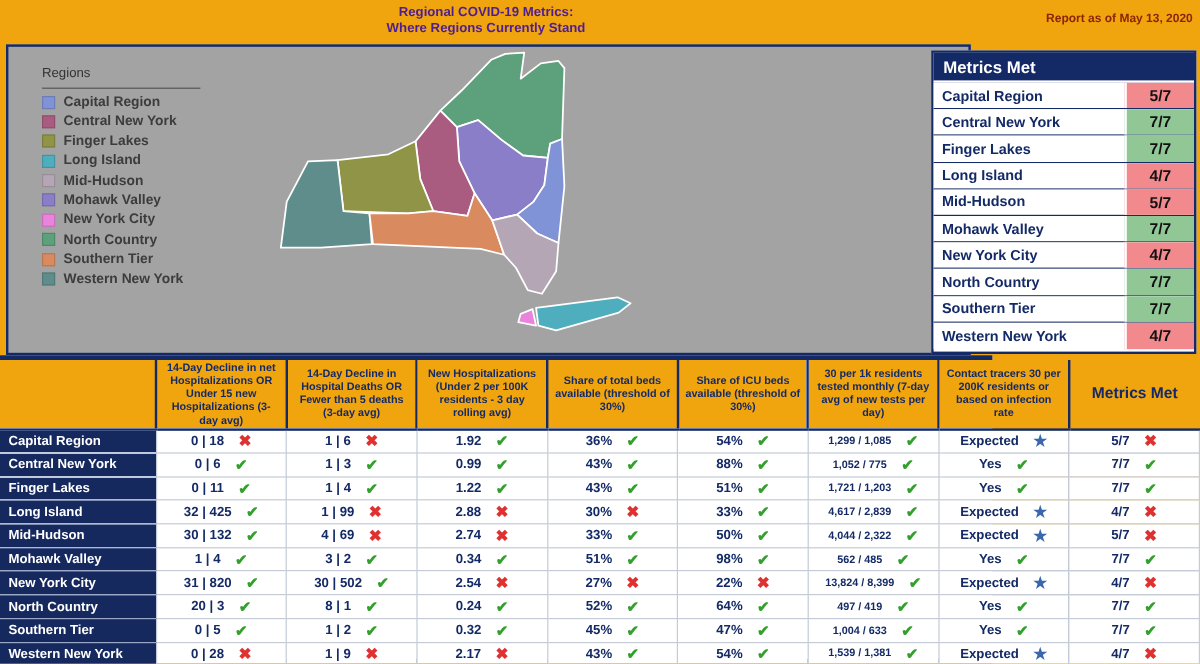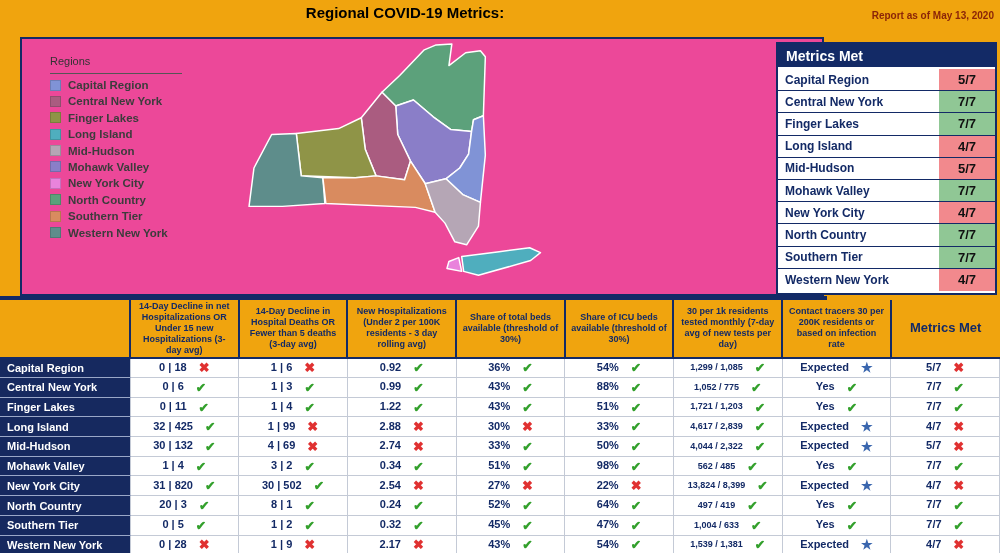--- a/index.html
+++ b/index.html
@@ -7,31 +7,31 @@
   body {
     background:#F0A40E;
     font-family:"Liberation Sans", sans-serif;
     position:relative;
     overflow:hidden;
   }
   
   .title-bar { position:absolute; top:0; left:0; width:1000px; height:37px; }
   .page-title {
     position:absolute; top:3px; left:105px; width:600px;
-    text-align:center; font-size:15px; font-weight:bold;
-    color:#000000; line-height:1.3;
+    text-align:center; font-size:11px; font-weight:bold;
+    color:#4c1d95; line-height:1.3;
   }
   .report-date {
     position:absolute; top:10px; right:6px;
     font-size:10px; font-weight:bold; color:#8B2508;
   }
   
   .main-panel {
-    position:absolute; left:20px; top:37px; width:804px; height:259px;
-    background:#ec4899; border:2px solid #132A66;
+    position:absolute; left:5px; top:37px; width:804px; height:259px;
+    background:#a3a3a3; border:2px solid #132A66;
   }
   .legend { position:absolute; left:28px; top:16px; width:150px; }
   .legend-title {
     font-size:11px; color:#333333; padding-bottom:6px; margin-bottom:5px;
     border-bottom:1.5px solid #555555; width:132px;
   }
   .legend-item { display:flex; align-items:center; margin-top:4.4px; }
   .swatch { width:11px; height:11px; margin-right:7px; flex:0 0 11px; border:1px solid rgba(0,0,0,0.15); }
   .legend-label { font-size:11.5px; font-weight:bold; color:#3C3C3C; white-space:nowrap; }
   .map-svg { position:absolute; left:215px; top:0px; }
@@ -90,20 +90,21 @@
   .icon-check { color:#33A02C; }
   .icon-x { color:#E03131; font-size:13px; }
   .icon-star { color:#3A66AE; font-size:13px; }
 </style>
 </head>
 <body>
 
 <div class="title-bar">
   <div class="page-title">
     <div>Regional COVID-19 Metrics:</div>
+    <div>Where Regions Currently Stand</div>
   </div>
   <div class="report-date">Report as of May 13, 2020</div>
 </div>
 
 <div class="main-panel">
   <div class="legend">
     <div class="legend-title">Regions</div>
     <div>
         <div class="legend-item">
           <span class="swatch" style="background:#8093D6"></span>
@@ -231,21 +232,21 @@
           <th class="col-header">30 per 1k residents tested monthly (7-day avg of new tests per day)</th>
           <th class="col-header">Contact tracers 30 per 200K residents or based on infection rate</th>
           <th class="col-header metrics-met-header">Metrics Met</th>
         </tr>
     </thead>
     <tbody>
         <tr>
           <th class="row-label">Capital Region</th>
           <td class="data-cell"><span class="cell-value">0 | 18</span><span class="cell-icon icon-x">✖</span></td>
           <td class="data-cell"><span class="cell-value">1 | 6</span><span class="cell-icon icon-x">✖</span></td>
-          <td class="data-cell"><span class="cell-value">0.92</span><span class="cell-icon icon-check">✔</span></td>
+          <td class="data-cell"><span class="cell-value">1.92</span><span class="cell-icon icon-check">✔</span></td>
           <td class="data-cell"><span class="cell-value">36%</span><span class="cell-icon icon-check">✔</span></td>
           <td class="data-cell"><span class="cell-value">54%</span><span class="cell-icon icon-check">✔</span></td>
           <td class="data-cell"><span class="cell-value">1,299 / 1,085</span><span class="cell-icon icon-check">✔</span></td>
           <td class="data-cell"><span class="cell-value">Expected</span><span class="cell-icon icon-star">★</span></td>
           <td class="data-cell"><span class="cell-value">5/7</span><span class="cell-icon icon-x">✖</span></td>
         </tr>
         <tr>
           <th class="row-label">Central New York</th>
           <td class="data-cell"><span class="cell-value">0 | 6</span><span class="cell-icon icon-check">✔</span></td>
           <td class="data-cell"><span class="cell-value">1 | 3</span><span class="cell-icon icon-check">✔</span></td>

